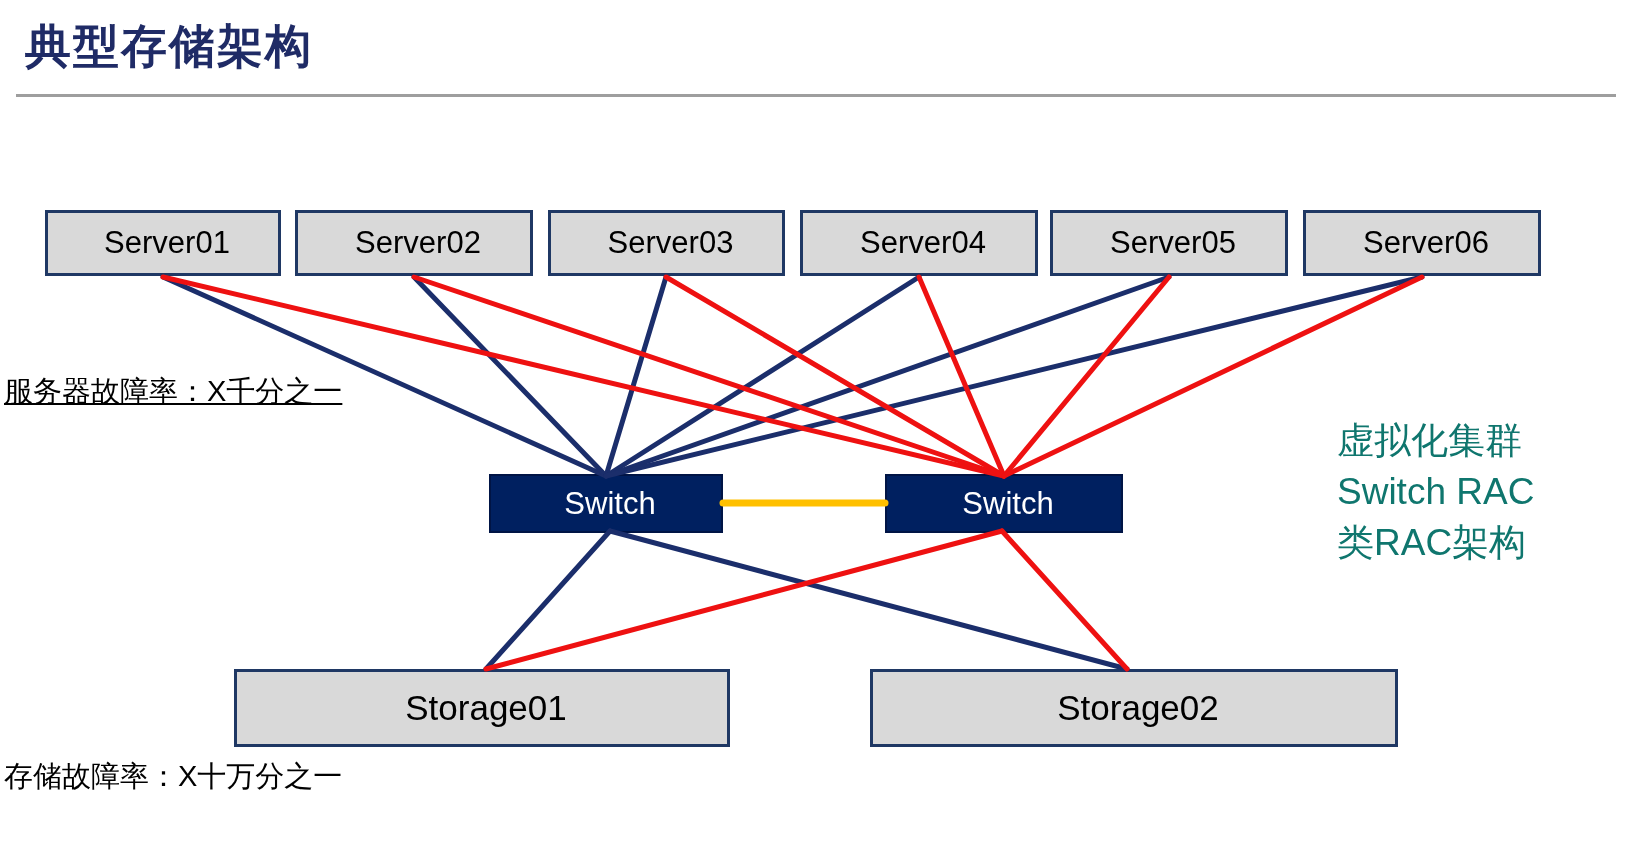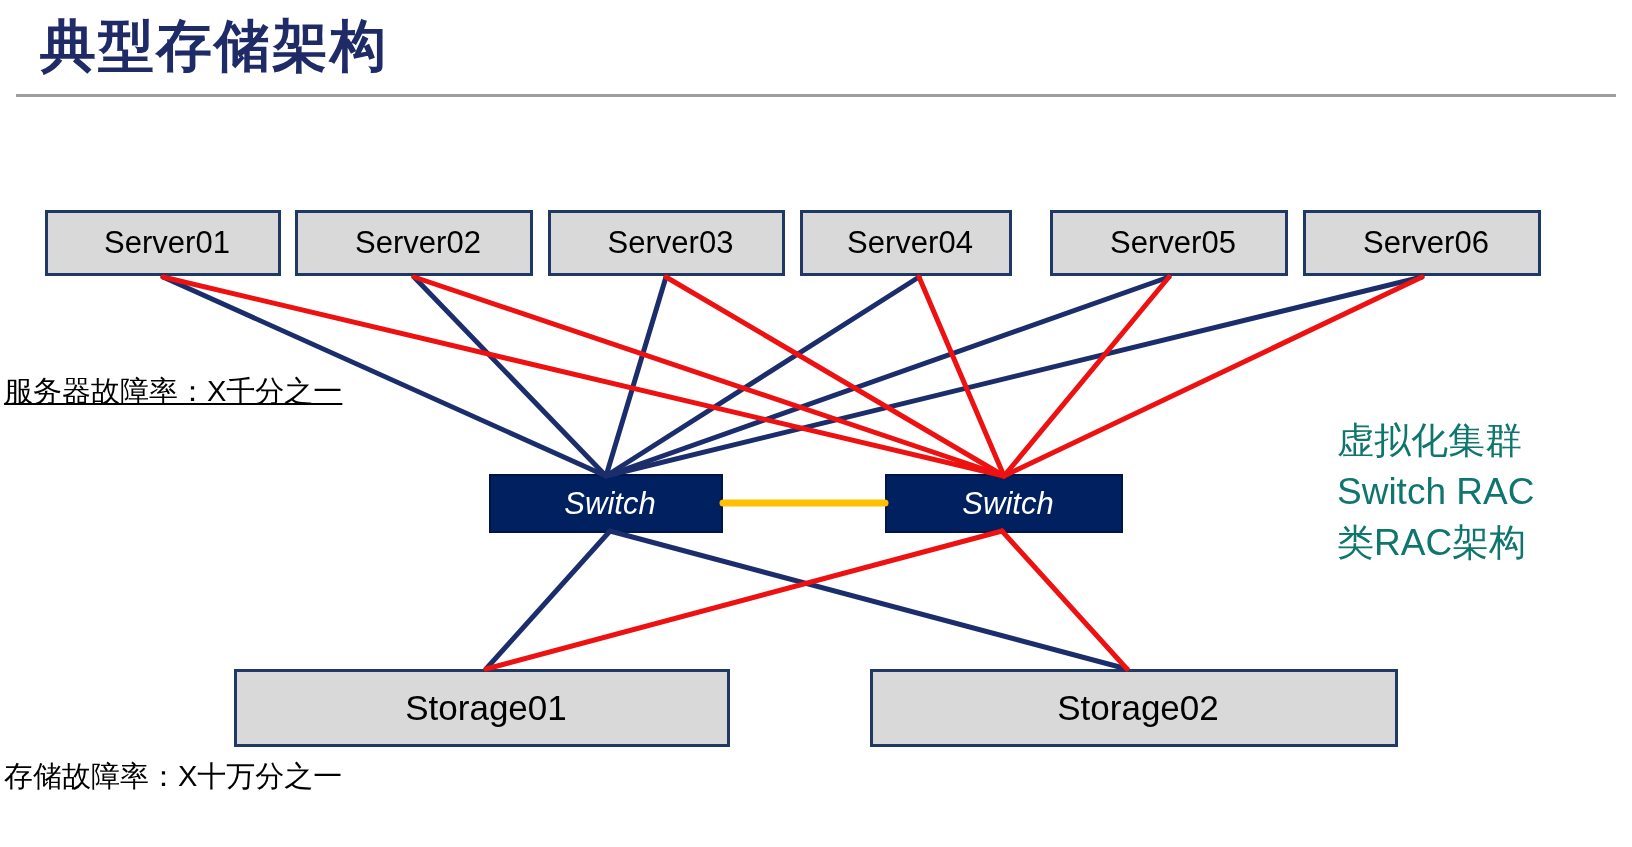--- a/index.html
+++ b/index.html
@@ -4,39 +4,39 @@
 <style>
   html,body{margin:0;padding:0;background:#fff;}
   .slide{
     position:relative;
     width:1632px;height:847px;
     background:#ffffff;
     overflow:hidden;
     font-family:"Liberation Sans","DejaVu Sans",sans-serif;
   }
   .slide-title{
-    position:absolute;left:40px;top:0px;
-    font-size:56px;line-height:92px;font-weight:bold;
+    position:absolute;left:25px;top:0px;
+    font-size:46px;line-height:92px;font-weight:bold;
     color:#1F2B66;letter-spacing:2px;white-space:nowrap;
   }
   .title-rule{
     position:absolute;left:16px;top:94px;width:1600px;height:3px;
     background:#9E9E9E;
   }
   .box{
     position:absolute;box-sizing:border-box;
     background:#D9D9D9;border:3px solid #1F3864;
     display:flex;align-items:center;justify-content:center;
     color:#000;z-index:2;padding-left:8px;
   }
   .server{top:210px;height:66px;font-size:31px;}
   .switch-box{
     top:474px;height:59px;
     background:#002060;border:2px solid #001445;
-    color:#fff;font-size:31px;font-style:italic;
+    color:#fff;font-size:31px;
   }
   .storage{top:669px;height:78px;font-size:35px;}
   .note{
     position:absolute;color:#000;font-size:29px;white-space:nowrap;z-index:3;
   }
   .server-note{left:4px;top:372px;text-decoration:underline;}
   .storage-note{left:4px;top:757px;}
   .cluster-note{
     position:absolute;left:1337px;top:415px;
     font-size:37px;line-height:51px;color:#0f766e;z-index:3;white-space:nowrap;
@@ -50,21 +50,21 @@
 <body>
 
 <div class="slide">
 
   <div class="slide-title">典型存储架构</div>
   <div class="title-rule"></div>
 
   <div class="box server" style="left:45px;width:236px">Server01</div>
   <div class="box server" style="left:295px;width:238px">Server02</div>
   <div class="box server" style="left:548px;width:237px">Server03</div>
-  <div class="box server" style="left:800px;width:212px">Server04</div>
+  <div class="box server" style="left:800px;width:238px">Server04</div>
   <div class="box server" style="left:1050px;width:238px">Server05</div>
   <div class="box server" style="left:1303px;width:238px">Server06</div>
 
   <div class="box switch-box" style="left:489px;width:234px">Switch</div>
   <div class="box switch-box" style="left:885px;width:238px">Switch</div>
 
   <div class="box storage" style="left:234px;width:496px">Storage01</div>
   <div class="box storage" style="left:870px;width:528px">Storage02</div>
 
   <div class="note server-note">服务器故障率：X千分之一</div>

